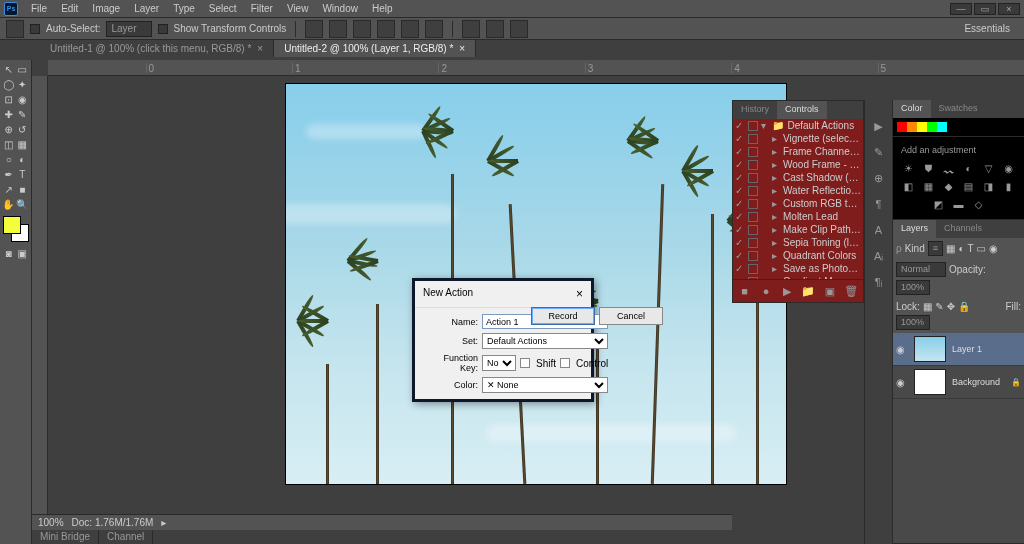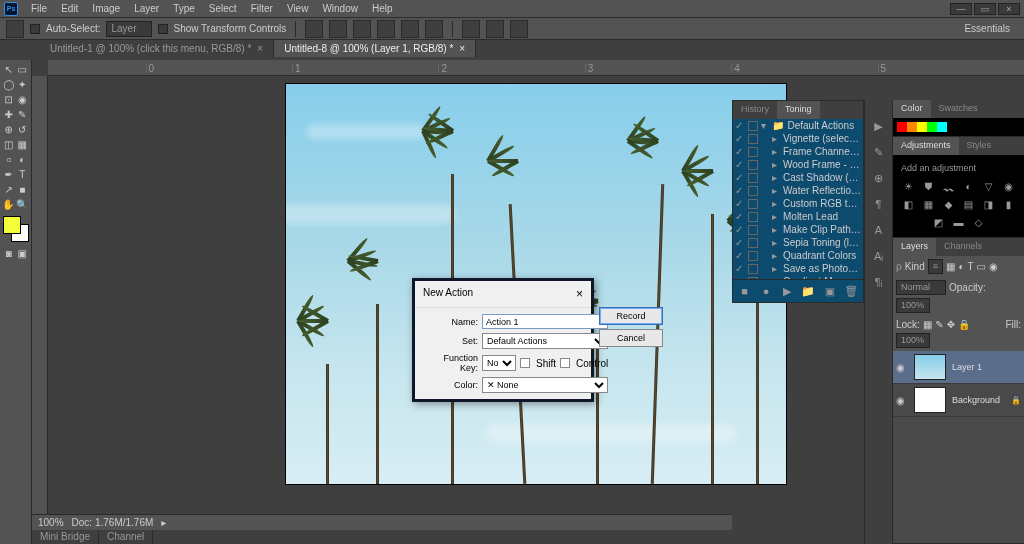--- a/index.html
+++ b/index.html
@@ -55,38 +55,38 @@
 .layer-controls{padding:3px;display:flex;align-items:center;gap:3px;flex-wrap:wrap}
 .layer-select{background:#3a3a3a;border:1px solid #222;color:#999;padding:1px 4px;height:15px;font-size:9px}
 .layer-list{flex:1;background:#494949}
 .layer-item{display:flex;align-items:center;padding:3px;gap:6px;border-bottom:1px solid #3a3a3a}
 .layer-item.active{background:#5a6e8c}
 .layer-eye{width:12px;color:#ccc}
 .layer-thumb{width:32px;height:26px;background:linear-gradient(180deg,#87ceeb,#c5e5ee);border:1px solid #222}
 .layer-thumb.white{background:#fff}
 .layer-name{color:#ddd;font-size:9px}
 .layer-lock{margin-left:auto;color:#999;font-size:8px}
-.actions-panel{position:absolute;top:0;left:-132px;width:132px;background:#0c4a6e;border:1px solid #2a2a2a;z-index:5}
+.actions-panel{position:absolute;top:0;left:-132px;width:132px;background:#7f1d1d;border:1px solid #2a2a2a;z-index:5}
 .action-list{max-height:160px;overflow:hidden}
 .action-row{display:flex;align-items:center;padding:1px 2px;gap:3px;font-size:8.5px;color:#ccc}
 .action-check{width:10px;color:#999}
 .action-box{width:10px;height:10px;border:1px solid #666}
 .action-arrow{width:8px;color:#999}
 .action-name{flex:1;white-space:nowrap;overflow:hidden;text-overflow:ellipsis}
 .dialog{position:absolute;top:278px;left:412px;width:182px;background:#f0f0f0;border:3px solid #0f172a;box-shadow:2px 2px 8px rgba(0,0,0,0.4);z-index:100;color:#000}
 .dialog-title{padding:6px 8px;font-size:11px;display:flex;justify-content:space-between;border-bottom:1px solid #ddd}
 .dialog-close{font-size:12px;cursor:default}
 .dialog-body{padding:6px 8px;display:grid;grid-template-columns:55px 1fr;gap:4px 4px;align-items:center}
 .dlg-label{text-align:right;font-size:9px}
 .dlg-input{border:1px solid #7a9ac0;padding:1px 3px;font-size:9px;height:15px;width:100%}
 .dlg-select{border:1px solid #888;font-size:9px;height:16px;width:100%;background:#fff}
 .dlg-row{display:flex;gap:4px;align-items:center}
 .dlg-checks{display:flex;gap:6px;font-size:9px;align-items:center}
 .dlg-check{width:10px;height:10px;border:1px solid #888;background:#fff}
-.dialog-buttons{position:absolute;right:-72px;top:26px;display:flex;flex-direction:column;gap:4px}
+.dialog-buttons{position:absolute;right:-72px;top:26px;display:flex;flex-direction:row;gap:4px}
 .dlg-btn{width:64px;height:18px;background:#e8e8e8;border:1px solid #888;font-size:9px;display:flex;align-items:center;justify-content:center}
 .dlg-btn.primary{border:1px solid #3a6db0;box-shadow:0 0 0 1px #6aadff inset}
 .status-bar{position:absolute;bottom:14px;left:32px;right:292px;height:16px;background:#535353;border-top:1px solid #2a2a2a;display:flex;align-items:center;padding:0 6px;gap:8px;font-size:9px;color:#ccc}
 .bottom-tabs{position:absolute;bottom:0;left:32px;height:14px;display:flex;gap:0;font-size:8px}
 .bottom-tab{padding:1px 8px;background:#3f3f3f;color:#999;border-right:1px solid #2a2a2a}
 .far-right{position:absolute;right:0;top:40px;bottom:0;display:flex}
 </style>
 </head>
 <body>
 
@@ -129,21 +129,21 @@
   <div class="opt-icon"></div>
   <div class="essentials">Essentials</div>
 </div>
 
 <div class="tabs-bar">
   <div class="doc-tab">
     <span>Untitled-1 @ 100% (click this menu, RGB/8) *</span>
     <span class="close-x">×</span>
   </div>
   <div class="doc-tab active">
-    <span>Untitled-8 @ 100% (Layer 1, RGB/8) *</span>
+    <span>Untitled-2 @ 100% (Layer 1, RGB/8) *</span>
     <span class="close-x">×</span>
   </div>
 </div>
 
 <div class="workspace">
 
   <div class="toolbox">
     <div class="tool-row">
         <div class="tool">↖</div>
         <div class="tool">▭</div>
@@ -315,21 +315,21 @@
       <div class="strip-icon">¶</div>
       <div class="strip-icon">A</div>
       <div class="strip-icon">Aᵢ</div>
       <div class="strip-icon">¶ᵢ</div>
     </div>
     <div class="right-panels">
 
       <div class="actions-panel">
         <div class="panel-tabs">
           <div class="panel-tab">History</div>
-          <div class="panel-tab active">Toning</div>
+          <div class="panel-tab active">Controls</div>
         </div>
         <div class="action-list">
           <div class="action-row">
               <span class="action-check">✓</span>
               <span class="action-box"></span>
               <span class="action-arrow">▾</span>
               <span>📁</span>
               <span class="action-name">Default Actions</span>
             </div>
           <div class="action-row">
@@ -438,24 +438,20 @@
             <div class="color-box" style="background:#ff0000"></div>
               <div class="color-box" style="background:#ff8800"></div>
               <div class="color-box" style="background:#ffff00"></div>
               <div class="color-box" style="background:#00ff00"></div>
               <div class="color-box" style="background:#00ffff"></div>
           </div>
         </div>
       </div>
 
       <div class="panel-group">
-        <div class="panel-tabs">
-          <div class="panel-tab active">Adjustments</div>
-          <div class="panel-tab">Styles</div>
-        </div>
         <div class="panel-body">
           <div class="adjust-text">Add an adjustment</div>
           <div class="adj-icons">
             <div class="adj-icon">☀</div>
               <div class="adj-icon">⛊</div>
               <div class="adj-icon">〰</div>
               <div class="adj-icon">◐</div>
               <div class="adj-icon">▽</div>
             <div class="adj-icon">◉</div>
               <div class="adj-icon">◧</div>

